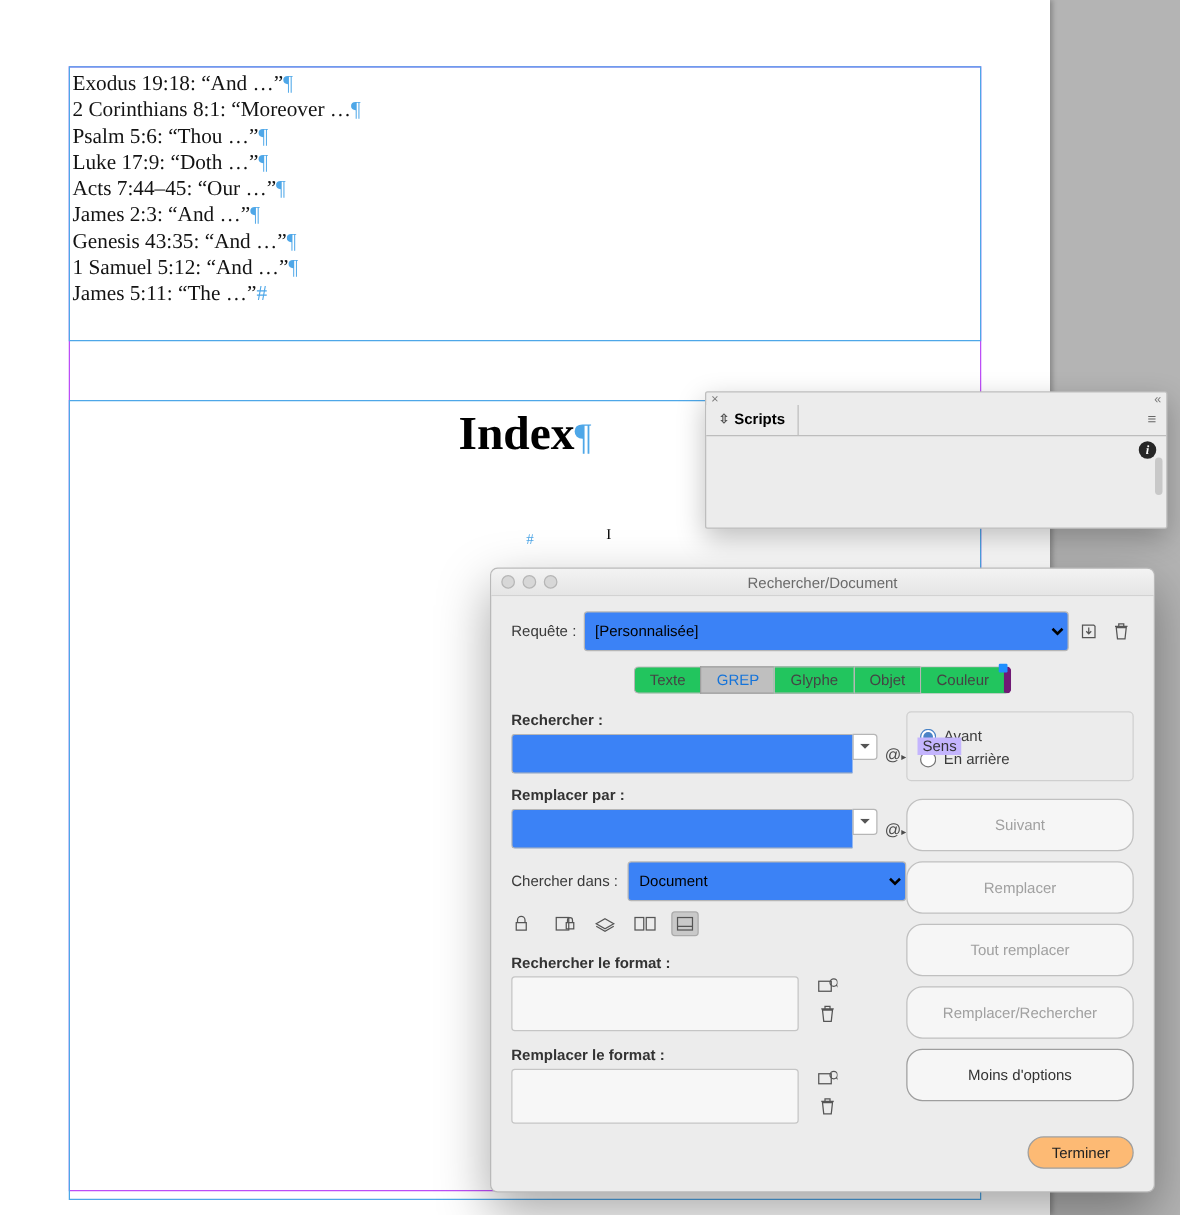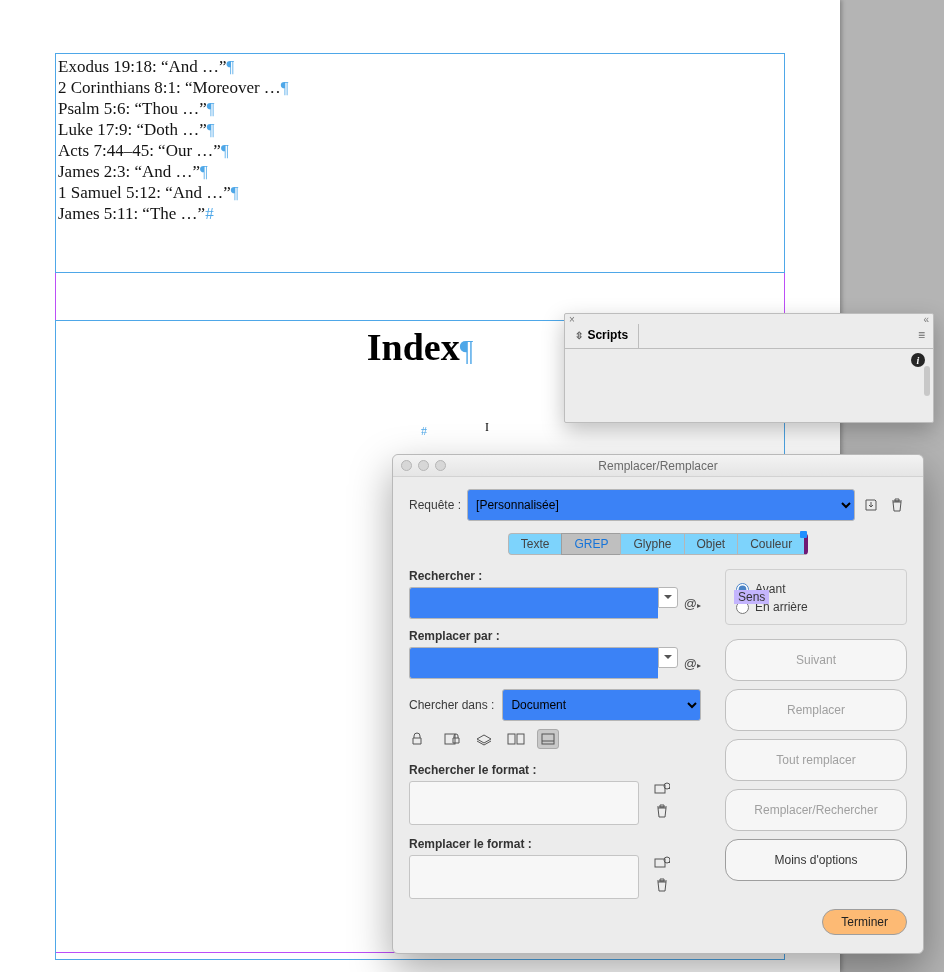--- a/index.html
+++ b/index.html
@@ -134,29 +134,29 @@
     background:#3b82f6; border:1px solid #b6b6b6; border-radius:3px;
     padding: 0 4px;
   }
   .req-row select { flex: 1; }
   .icon-btn {
     width:20px;height:20px;display:flex;align-items:center;justify-content:center;
     color:#4d4d4d;
   }
   .tabs-row { display:flex; justify-content:center; gap:0; margin:12px 0 14px 0; }
   .tabbtn {
-    font-size:12px; padding:3px 12px; background:#7dd3fc;
+    font-size:12px; padding:3px 12px; background:#22c55e;
     border:1px solid #b6b6b6; border-right:none; color:#444;
   }
   .tabbtn:first-child { border-radius:4px 0 0 4px; }
-  .tabbtn:last-child { border-right:4px solid #701a75; border-radius:0 4px 4px 0; position:relative;}
+  .tabbtn:last-child { border-right:6px solid #701a75; border-radius:0 4px 4px 0; position:relative;}
   .tabbtn.active { background:#bfbfbf; color:#1674d9; border-color:#9e9e9e; }
   .blue-dot { position:absolute; top:-3px; right:-3px; width:7px;height:7px;background:#1f8fff;border-radius:1px; }
 
-  .two-col { display:flex; gap:24px; }
+  .two-col { display:flex; gap:0; }
   .colL { flex:1; }
   .colR { width:182px; }
   .seclabel { font-weight:bold; font-size:12px; margin-bottom:4px; color:#333;}
   .field-row { display:flex; align-items:center; gap:6px; margin-bottom:10px; }
   .field-row .combo { flex:1; display:flex; }
   .combo input { flex:1; border-radius:3px 0 0 3px; border-right:none; }
   .combo .dd { width:20px;height:21px;background:#fff;border:1px solid #b6b6b6;border-radius:0 3px 3px 0;display:flex;align-items:center;justify-content:center; }
   .at-icon { font-size:13px; color:#4b4b4b; }
   .scope-row select { flex:1; }
   .scope-icons { display:flex; gap:10px; margin:8px 0 14px 0; }
@@ -198,20 +198,21 @@
   <div class="margin-frame"></div>
 
   <div class="textframe1">
     <div class="body-lines">
       <div><span>Exodus 19:18: “And …”</span><span class="pilcrow">¶</span></div>
       <div><span>2 Corinthians 8:1: “Moreover …</span><span class="pilcrow">¶</span></div>
       <div><span>Psalm 5:6: “Thou …”</span><span class="pilcrow">¶</span></div>
       <div><span>Luke 17:9: “Doth …”</span><span class="pilcrow">¶</span></div>
       <div><span>Acts 7:44–45: “Our …”</span><span class="pilcrow">¶</span></div>
       <div><span>James 2:3: “And …”</span><span class="pilcrow">¶</span></div>
+      <div><span>Genesis 43:35: “And …”</span><span class="pilcrow">¶</span></div>
       <div><span>1 Samuel 5:12: “And …”</span><span class="pilcrow">¶</span></div>
       <div><span>James 5:11: “The …”</span><span class="pilcrow">#</span></div>
     </div>
   </div>
 
   <div class="textframe2">
     <div class="index-heading">
       <span>Index</span><span class="pilcrow" style="font-size:30px;font-weight:normal">¶</span>
     </div>
     <span class="hash-marker">#</span>
@@ -238,21 +239,21 @@
   </div>
 </div>
 
 <div class="dialog">
   <div class="dlg-titlebar">
     <div class="traffic">
       <span></span>
       <span></span>
       <span></span>
     </div>
-    <div class="dlg-title">Remplacer/Remplacer</div>
+    <div class="dlg-title">Rechercher/Document</div>
   </div>
   <div class="dlg-body">
 
     <div class="row req-row">
       <span>Requête :</span>
       <select>
         <option>[Personnalisée]</option>
       </select>
       <div class="icon-btn">
         <svg width="14" height="14" viewBox="0 0 14 14">

